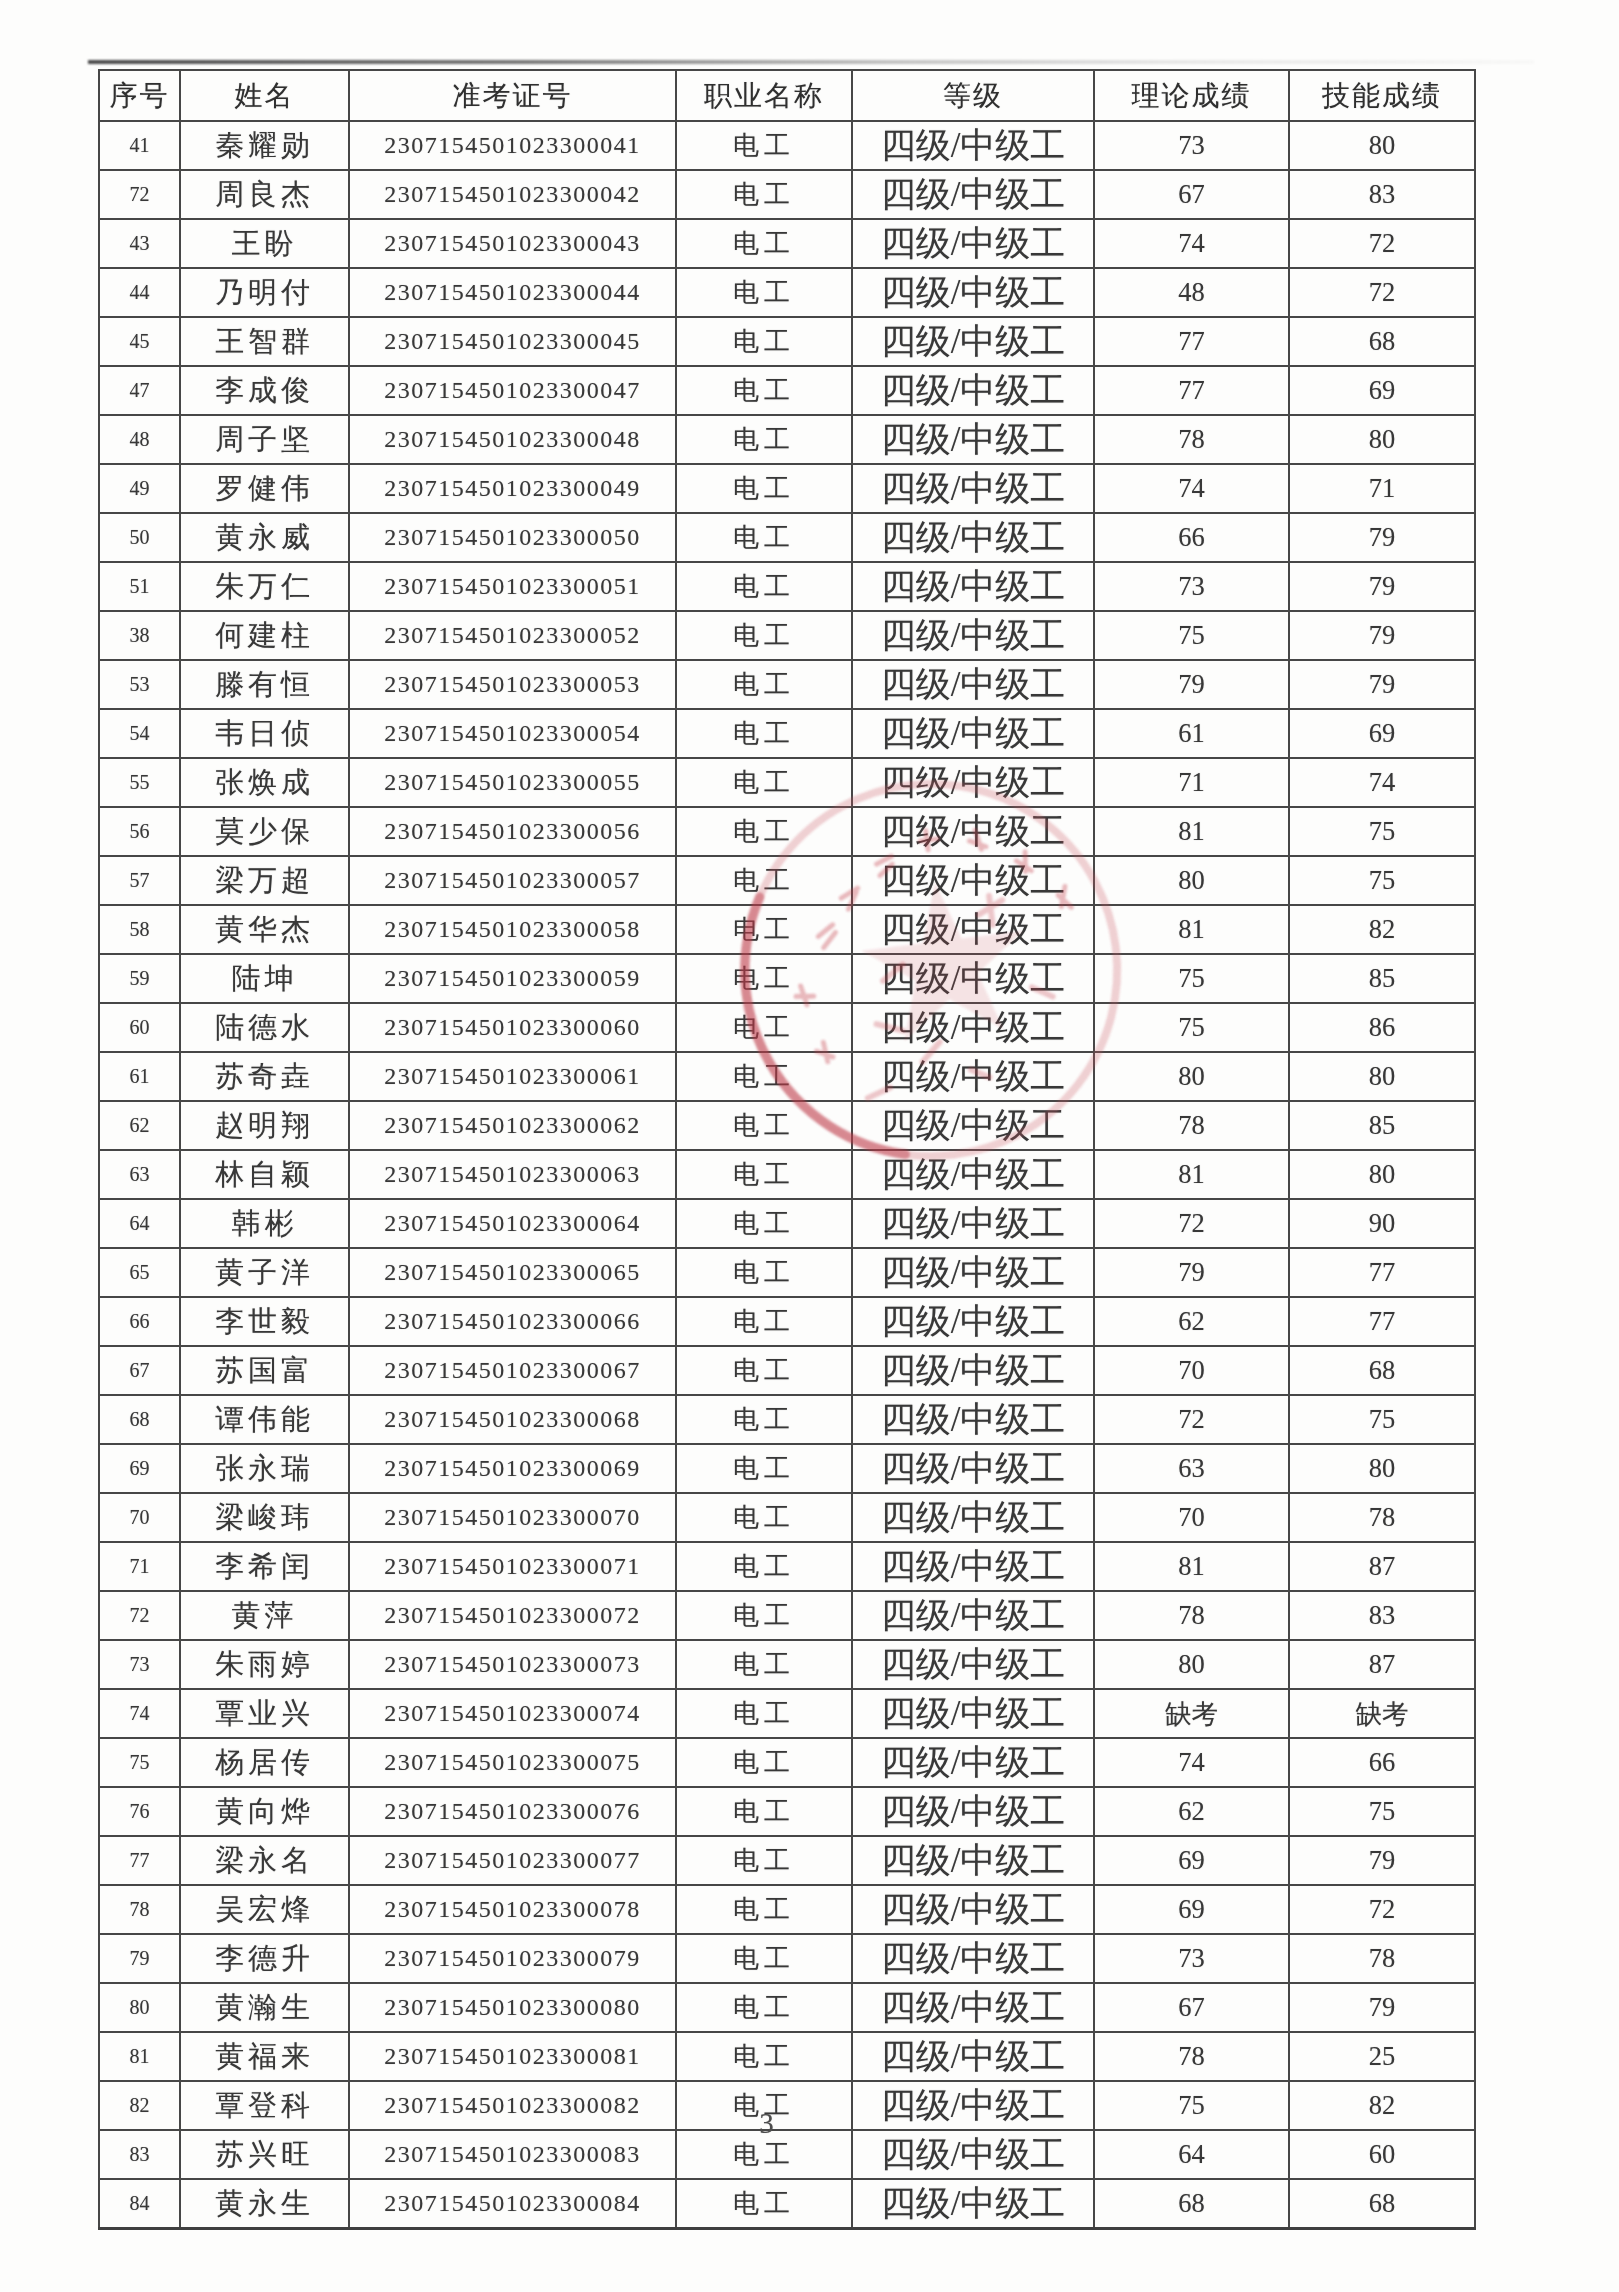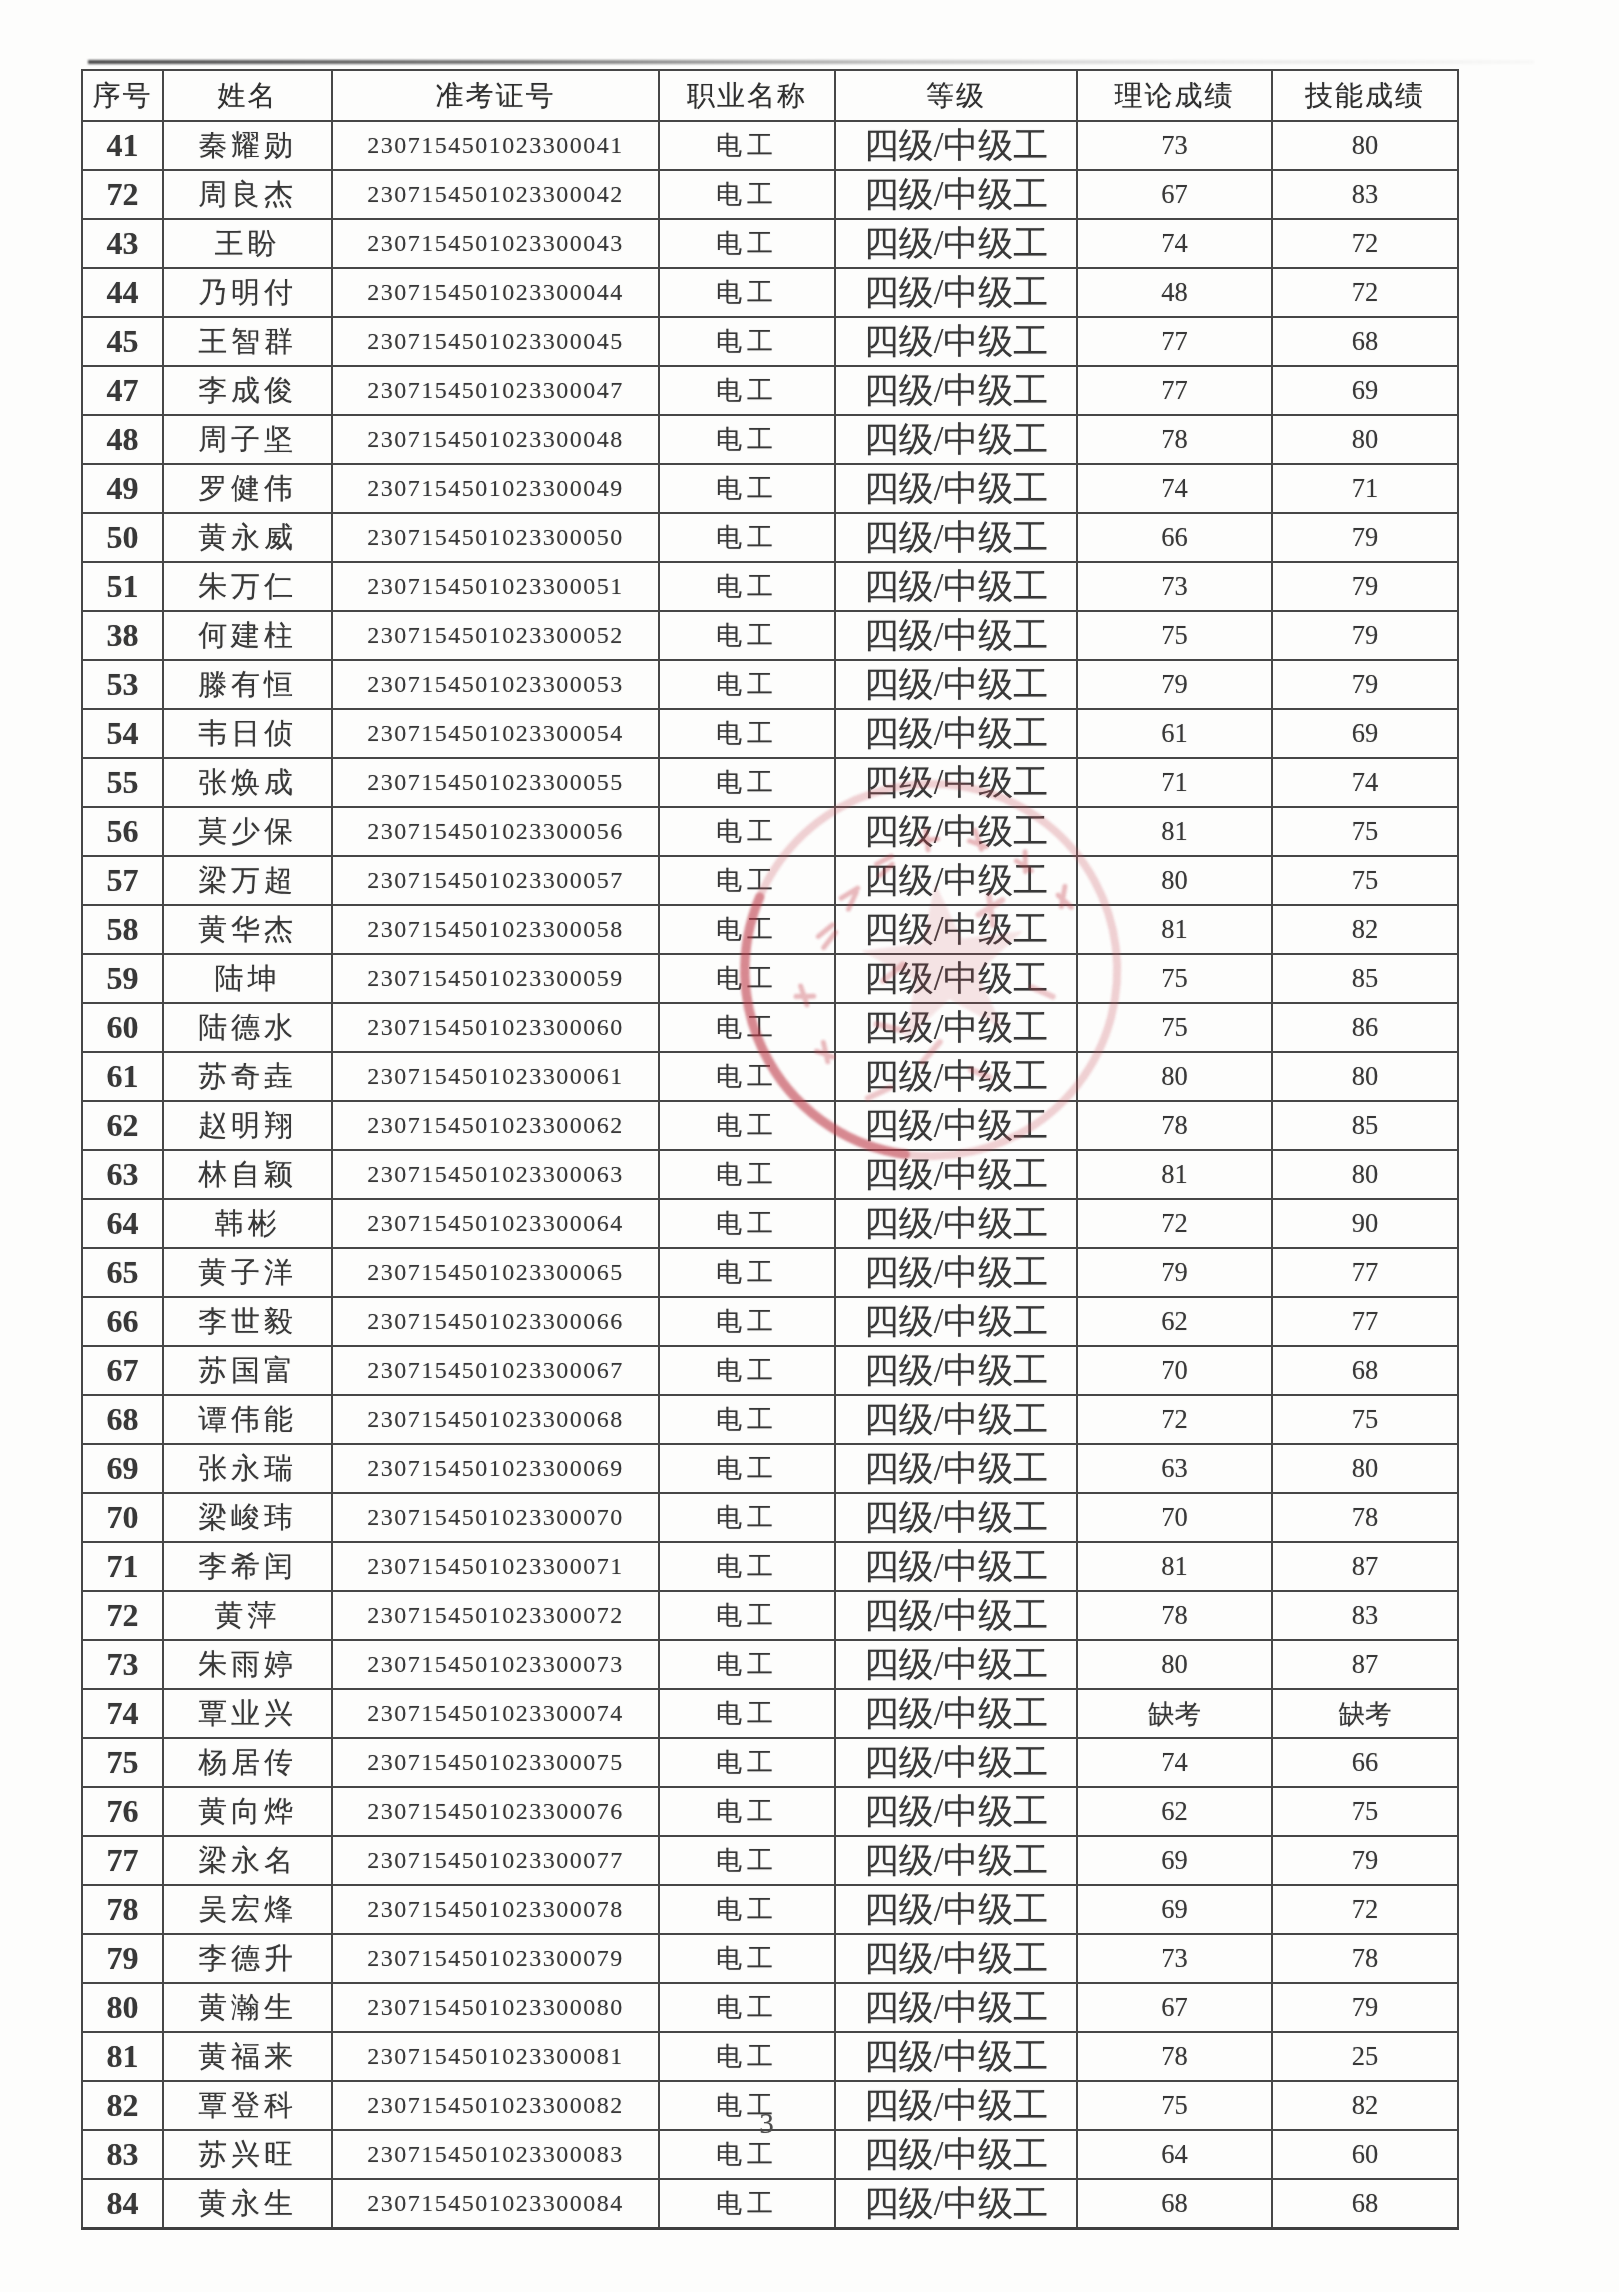--- a/index.html
+++ b/index.html
@@ -19,21 +19,21 @@
     position:absolute;left:88px;top:60px;width:1446px;height:3.9px;
     background:linear-gradient(to right,
       rgba(55,55,55,.9) 0%,
       rgba(75,75,75,.75) 30%,
       rgba(120,120,120,.45) 55%,
       rgba(170,170,170,.25) 75%,
       rgba(210,210,210,.10) 100%);
     filter:blur(1.2px);
   }
   table.results{
-    position:absolute;left:81px;top:69px;
+    position:absolute;left:98px;top:69px;
     width:1377px;
     border-collapse:collapse;
     table-layout:fixed;
     background:transparent;
   }
   table.results th,
   table.results td{
     border:2px solid #474747;
     text-align:center;
     vertical-align:middle;
@@ -45,21 +45,21 @@
   }
   table.results{border-bottom:3.4px solid #3f3f3f;}
   table.results th{
     height:49px;
     font-size:28px;
     font-weight:500;
     letter-spacing:2px;
     color:#2f2f2f;
   }
   table.results td{height:40px;}
-  td.c-no{font-size:32px;color:#424242;font-weight:bold;}
+  td.c-no{font-size:20px;color:#424242;}
   td.c-name{font-size:29px;letter-spacing:3.9px;}
   td.c-ticket{font-size:24px;letter-spacing:1.5px;color:#3d3d3d;}
   td.c-job{font-size:26px;letter-spacing:4.9px;margin-left:12px;}
   td.c-level{font-size:35px;letter-spacing:0px;margin-top:28px;}
   td.c-theory,td.c-skill{font-size:26.5px;color:#424242;}
   
   .stamp{
     position:absolute;left:735px;top:774px;width:392px;height:392px;
     pointer-events:none;
     transform:rotate(-7deg);

